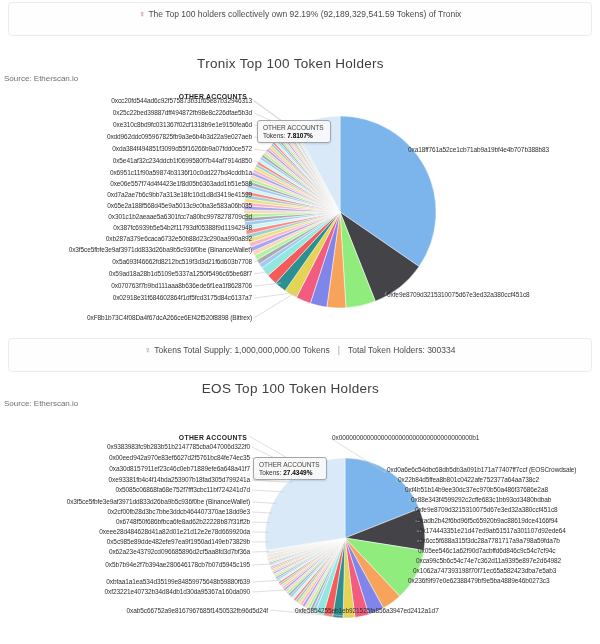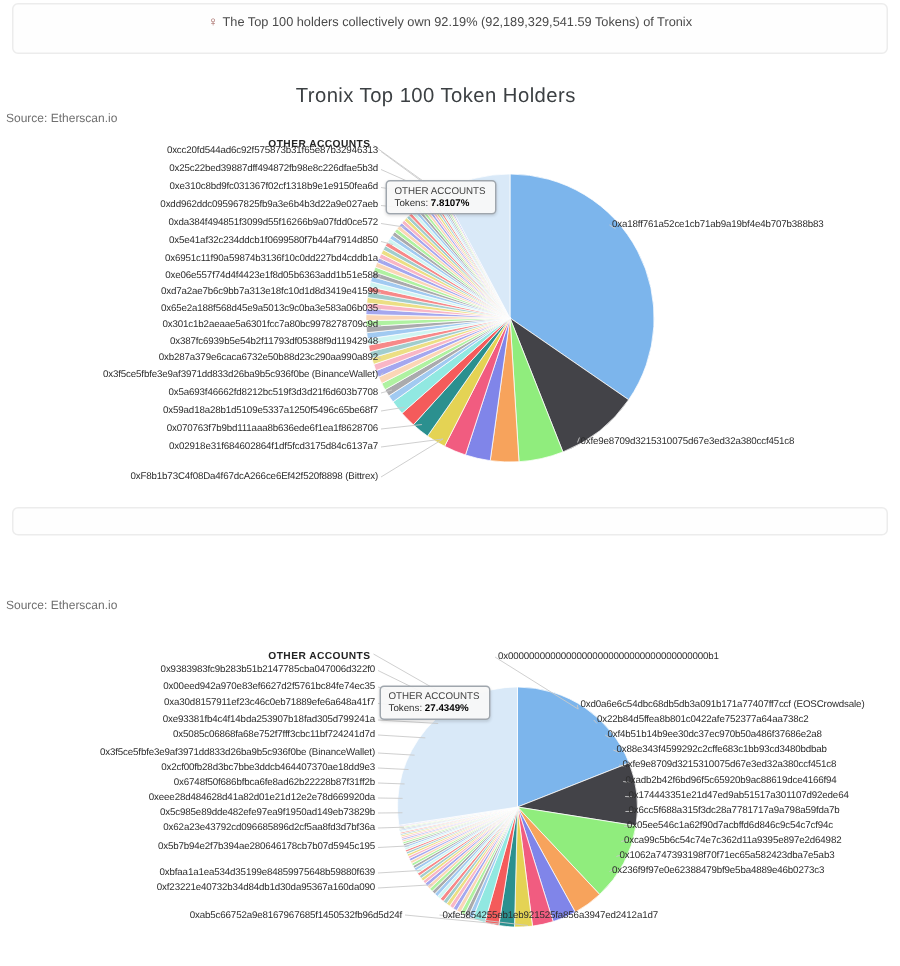--- a/index.html
+++ b/index.html
@@ -155,22 +155,26 @@
       <div class="addr ra" style="left: 0px; width: 252px; top: 170px;">0x5a693f46662fd8212bc519f3d3d21f6d603b7708</div>
       <div class="addr ra" style="left: 0px; width: 252px; top: 182px;">0x59ad18a28b1d5109e5337a1250f5496c65be68f7</div>
       <div class="addr ra" style="left: 0px; width: 252px; top: 194px;">0x070763f7b9bd111aaa8b636ede6f1ea1f8628706</div>
       <div class="addr ra" style="left: 0px; width: 252px; top: 206px;">0x02918e31f684602864f1df5fcd3175d84c6137a7</div>
       <div class="addr ra" style="left: 0px; width: 252px; top: 226px;">0xF8b1b73C4f08Da4f67dcA266ce6Ef42f520f8898 (Bittrex)</div>
       <div class="addr" style="left: 408px; top: 58px;">0xa18ff761a52ce1cb71ab9a19bf4e4b707b388b83</div>
       <div class="addr" style="left: 387px; top: 203px;">0xfe9e8709d3215310075d67e3ed32a380ccf451c8</div>
     </div>
 
   <div class="info-box" style="top:338px">
+    <div class="info-line">
+      <span class="bulb grey">♀</span><span>Tokens Total Supply: 1,000,000,000.00 Tokens</span><span class="sep">|</span><span>Total Token Holders: 300334</span>
+    </div>
   </div>
 
+  <div class="chart-title" style="top:381px">EOS Top 100 Token Holders</div>
   <div class="chart-source" style="top:399px">Source: Etherscan.io</div>
 
   <div class="chart-region" style="top:430px;height:214px">
     <svg width="600" height="214">
         <path d="M345,108L345.0,28.0A80,80,0,0,1,419.4,78.6Z" fill="#7cb5ec" stroke="#ffffff" stroke-width="0.5"></path>
         <path d="M345,108L419.4,78.6A80,80,0,0,1,424.0,120.5Z" fill="#434348" stroke="#ffffff" stroke-width="0.5"></path>
         <path d="M345,108L424.0,120.5A80,80,0,0,1,399.8,166.3Z" fill="#90ed7d" stroke="#ffffff" stroke-width="0.5"></path>
         <path d="M345,108L399.8,166.3A80,80,0,0,1,383.5,178.1Z" fill="#f7a35c" stroke="#ffffff" stroke-width="0.5"></path>
         <path d="M345,108L383.5,178.1A80,80,0,0,1,368.8,184.4Z" fill="#8085e9" stroke="#ffffff" stroke-width="0.5"></path>
         <path d="M345,108L368.8,184.4A80,80,0,0,1,355.0,187.4Z" fill="#f15c80" stroke="#ffffff" stroke-width="0.5"></path>

